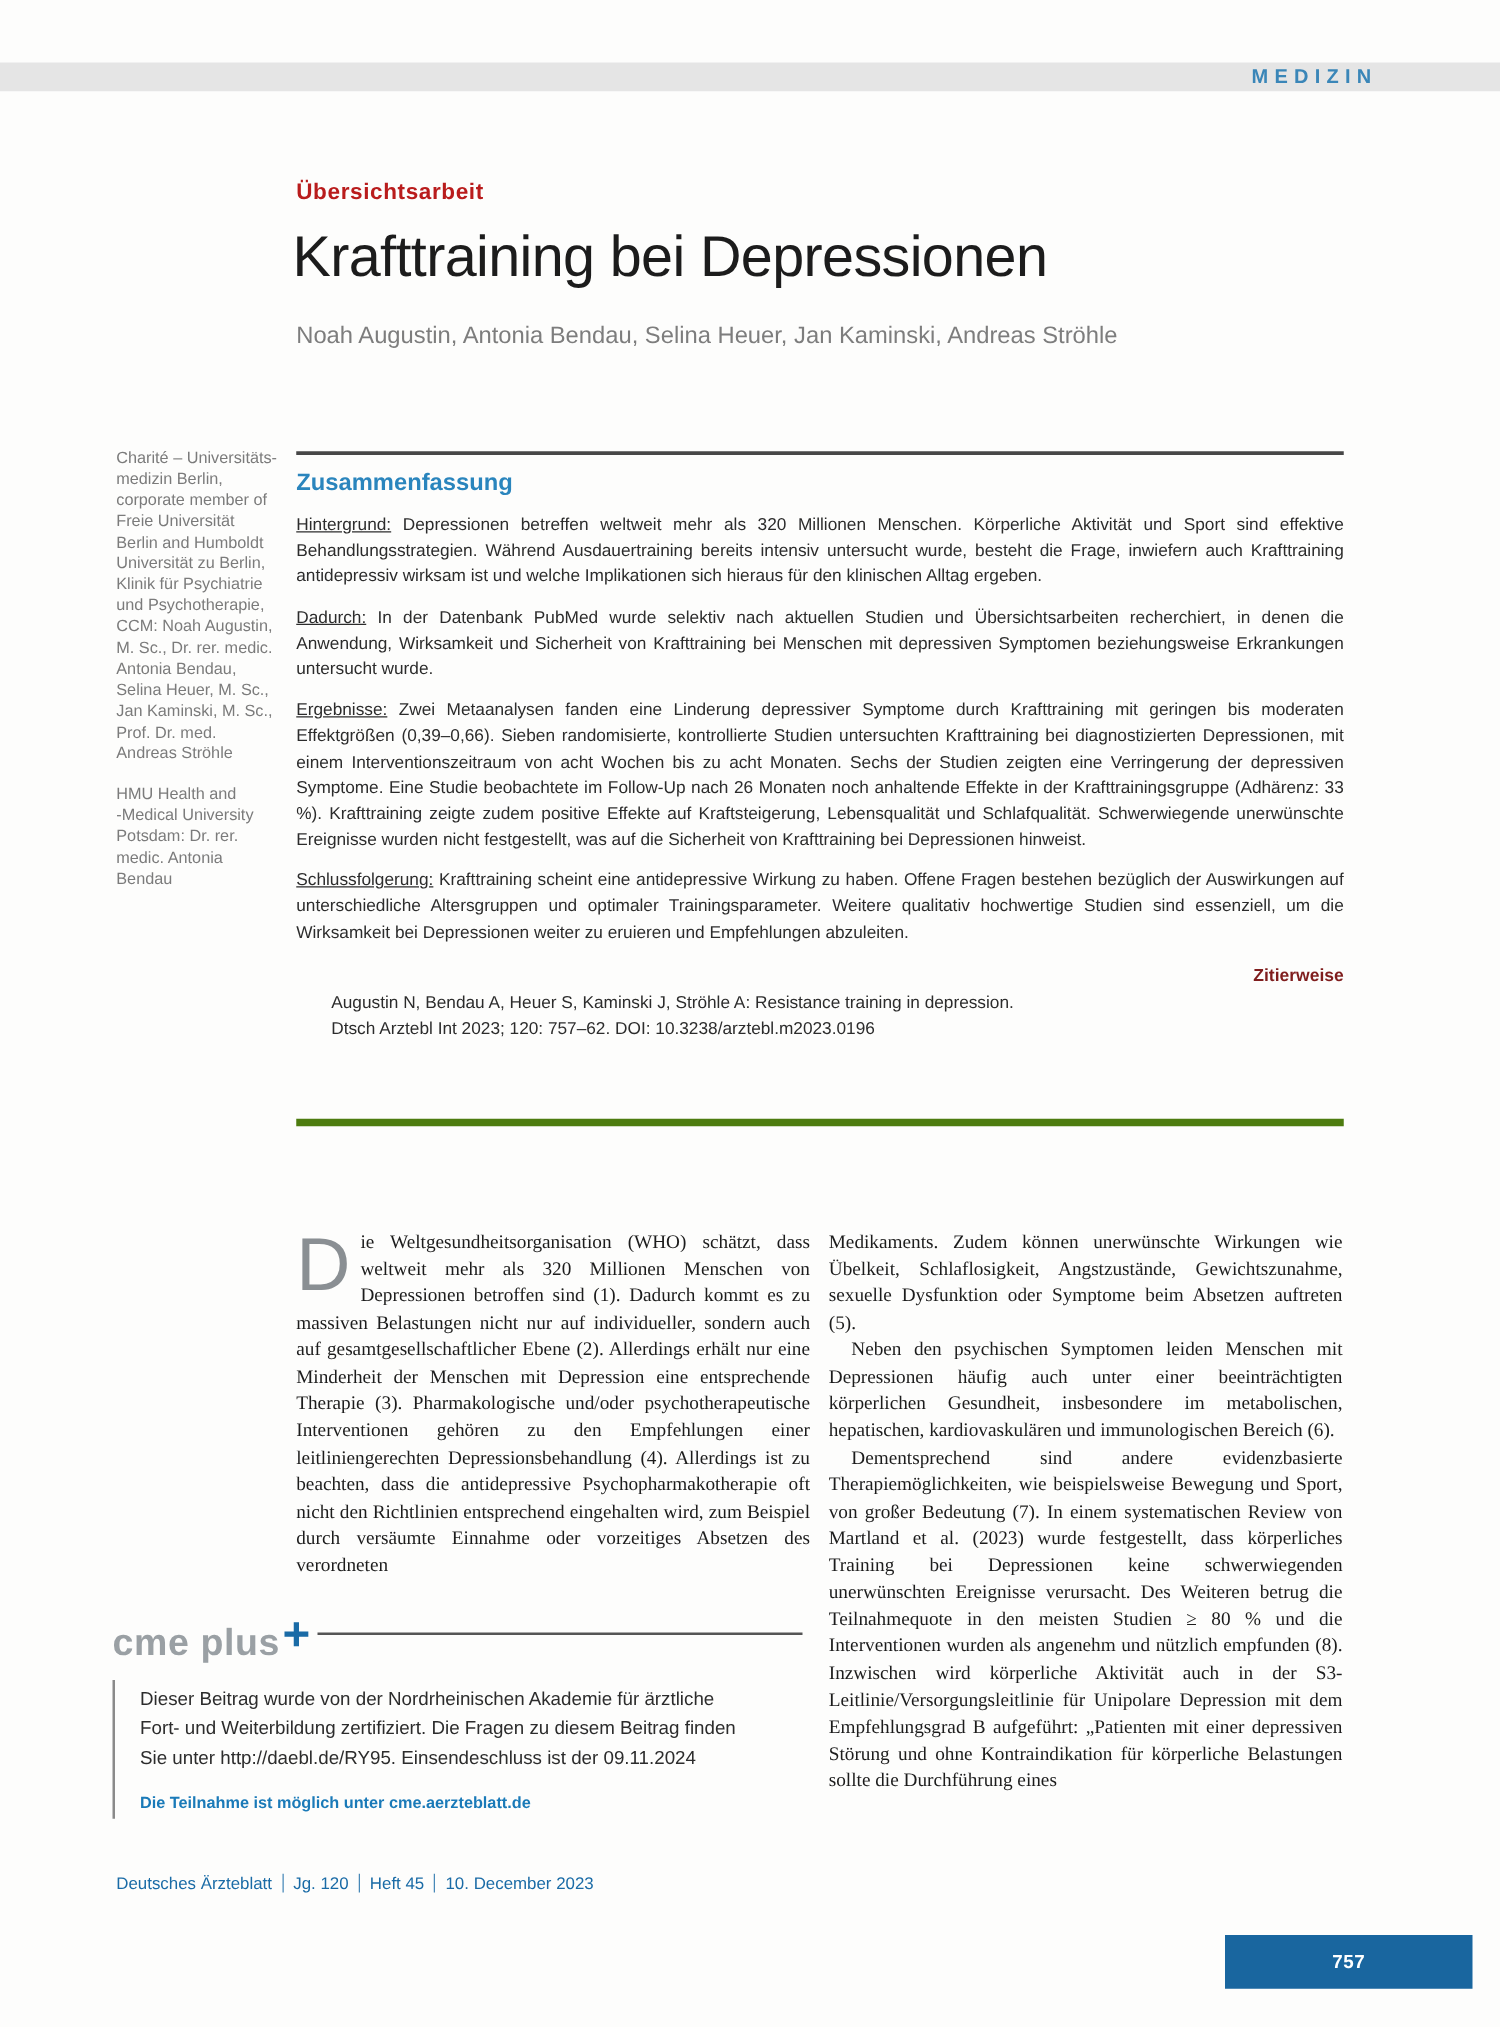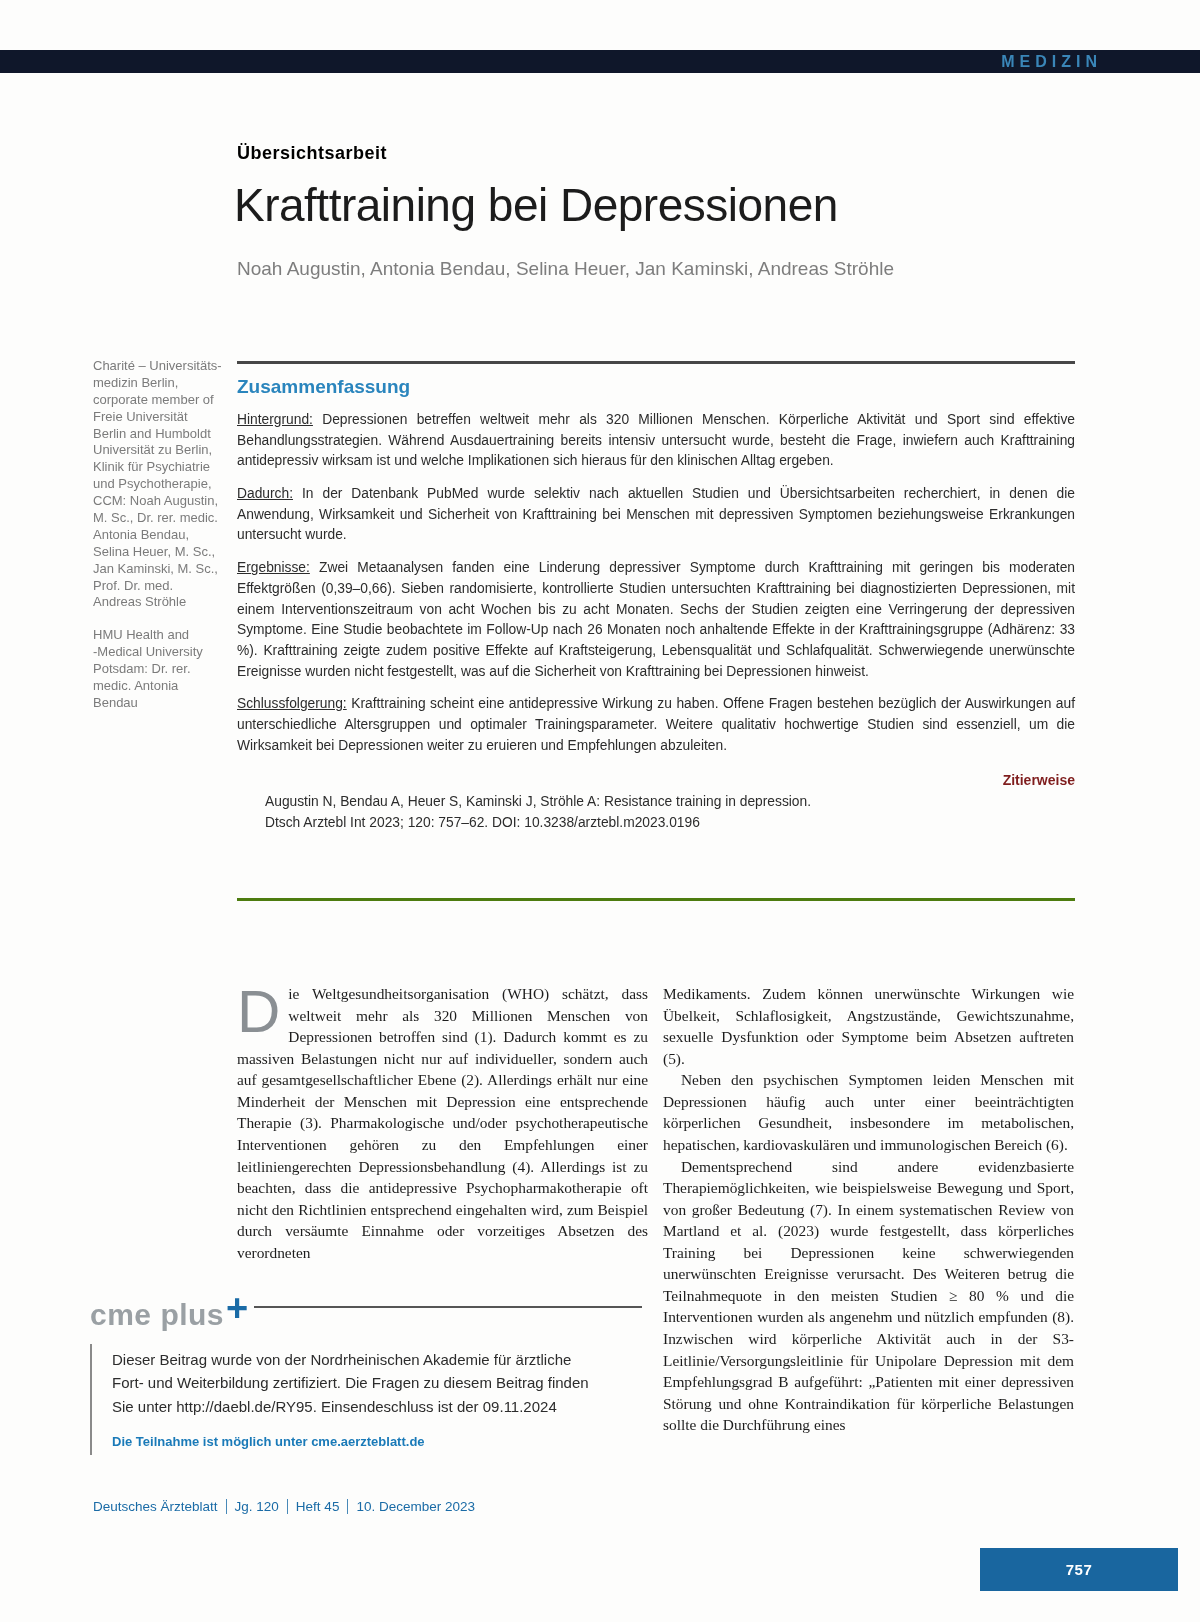--- a/index.html
+++ b/index.html
@@ -4,50 +4,50 @@
 <style>
   html,body{margin:0;padding:0;background:#ffffff;}
   .page{
     position:relative;width:1200px;height:1622px;margin:0 auto;
     background:#fdfdfc;font-family:"Liberation Sans",sans-serif;color:#1f1f1f;
     overflow:hidden;
   }
   
   .topbar{
     position:absolute;top:50px;left:0;width:1200px;height:23px;
-    background:#0f172a;display:flex;align-items:center;justify-content:flex-end;
+    background:#e5e5e5;display:flex;align-items:center;justify-content:flex-end;
   }
   .topbar .section-label{
     margin-right:98px;color:#3a86b8;font-size:16px;font-weight:bold;
     letter-spacing:5px;
   }
   
   .kicker{
     position:absolute;left:237px;top:143px;
-    color:#000000;font-size:18px;font-weight:bold;letter-spacing:0.5px;
+    color:#b91c1c;font-size:18px;font-weight:bold;letter-spacing:0.5px;
   }
   .title{
     position:absolute;left:234px;top:178px;margin:0;
     font-size:46px;font-weight:400;color:#1c1c1c;letter-spacing:-0.5px;
   }
   .authors{
     position:absolute;left:237px;top:258px;
     font-size:19px;color:#7d7d7d;
   }
   
   .sidebar{
     position:absolute;left:93px;top:358px;width:140px;
     font-size:13px;line-height:1.3;color:#7b7b7b;
   }
   .sidebar p{margin:0 0 16px 0;white-space:pre-line;}
   
   .abstract{
     position:absolute;left:237px;top:361px;width:838px;height:540px;
     box-sizing:border-box;
-    border-top:3px solid #474747;border-bottom:3px solid #4d7c0f;
+    border-top:3px solid #474747;border-bottom:6px solid #4d7c0f;
     padding-top:12px;
   }
   .abstract h2{
     margin:0 0 12px 0;font-size:19px;color:#2a85bd;font-weight:bold;
   }
   .abstract p{
     margin:0 0 12px 0;font-size:13.8px;line-height:1.5;color:#2c2c2c;
     text-align:justify;
   }
   .abstract .lbl{text-decoration:underline;}

